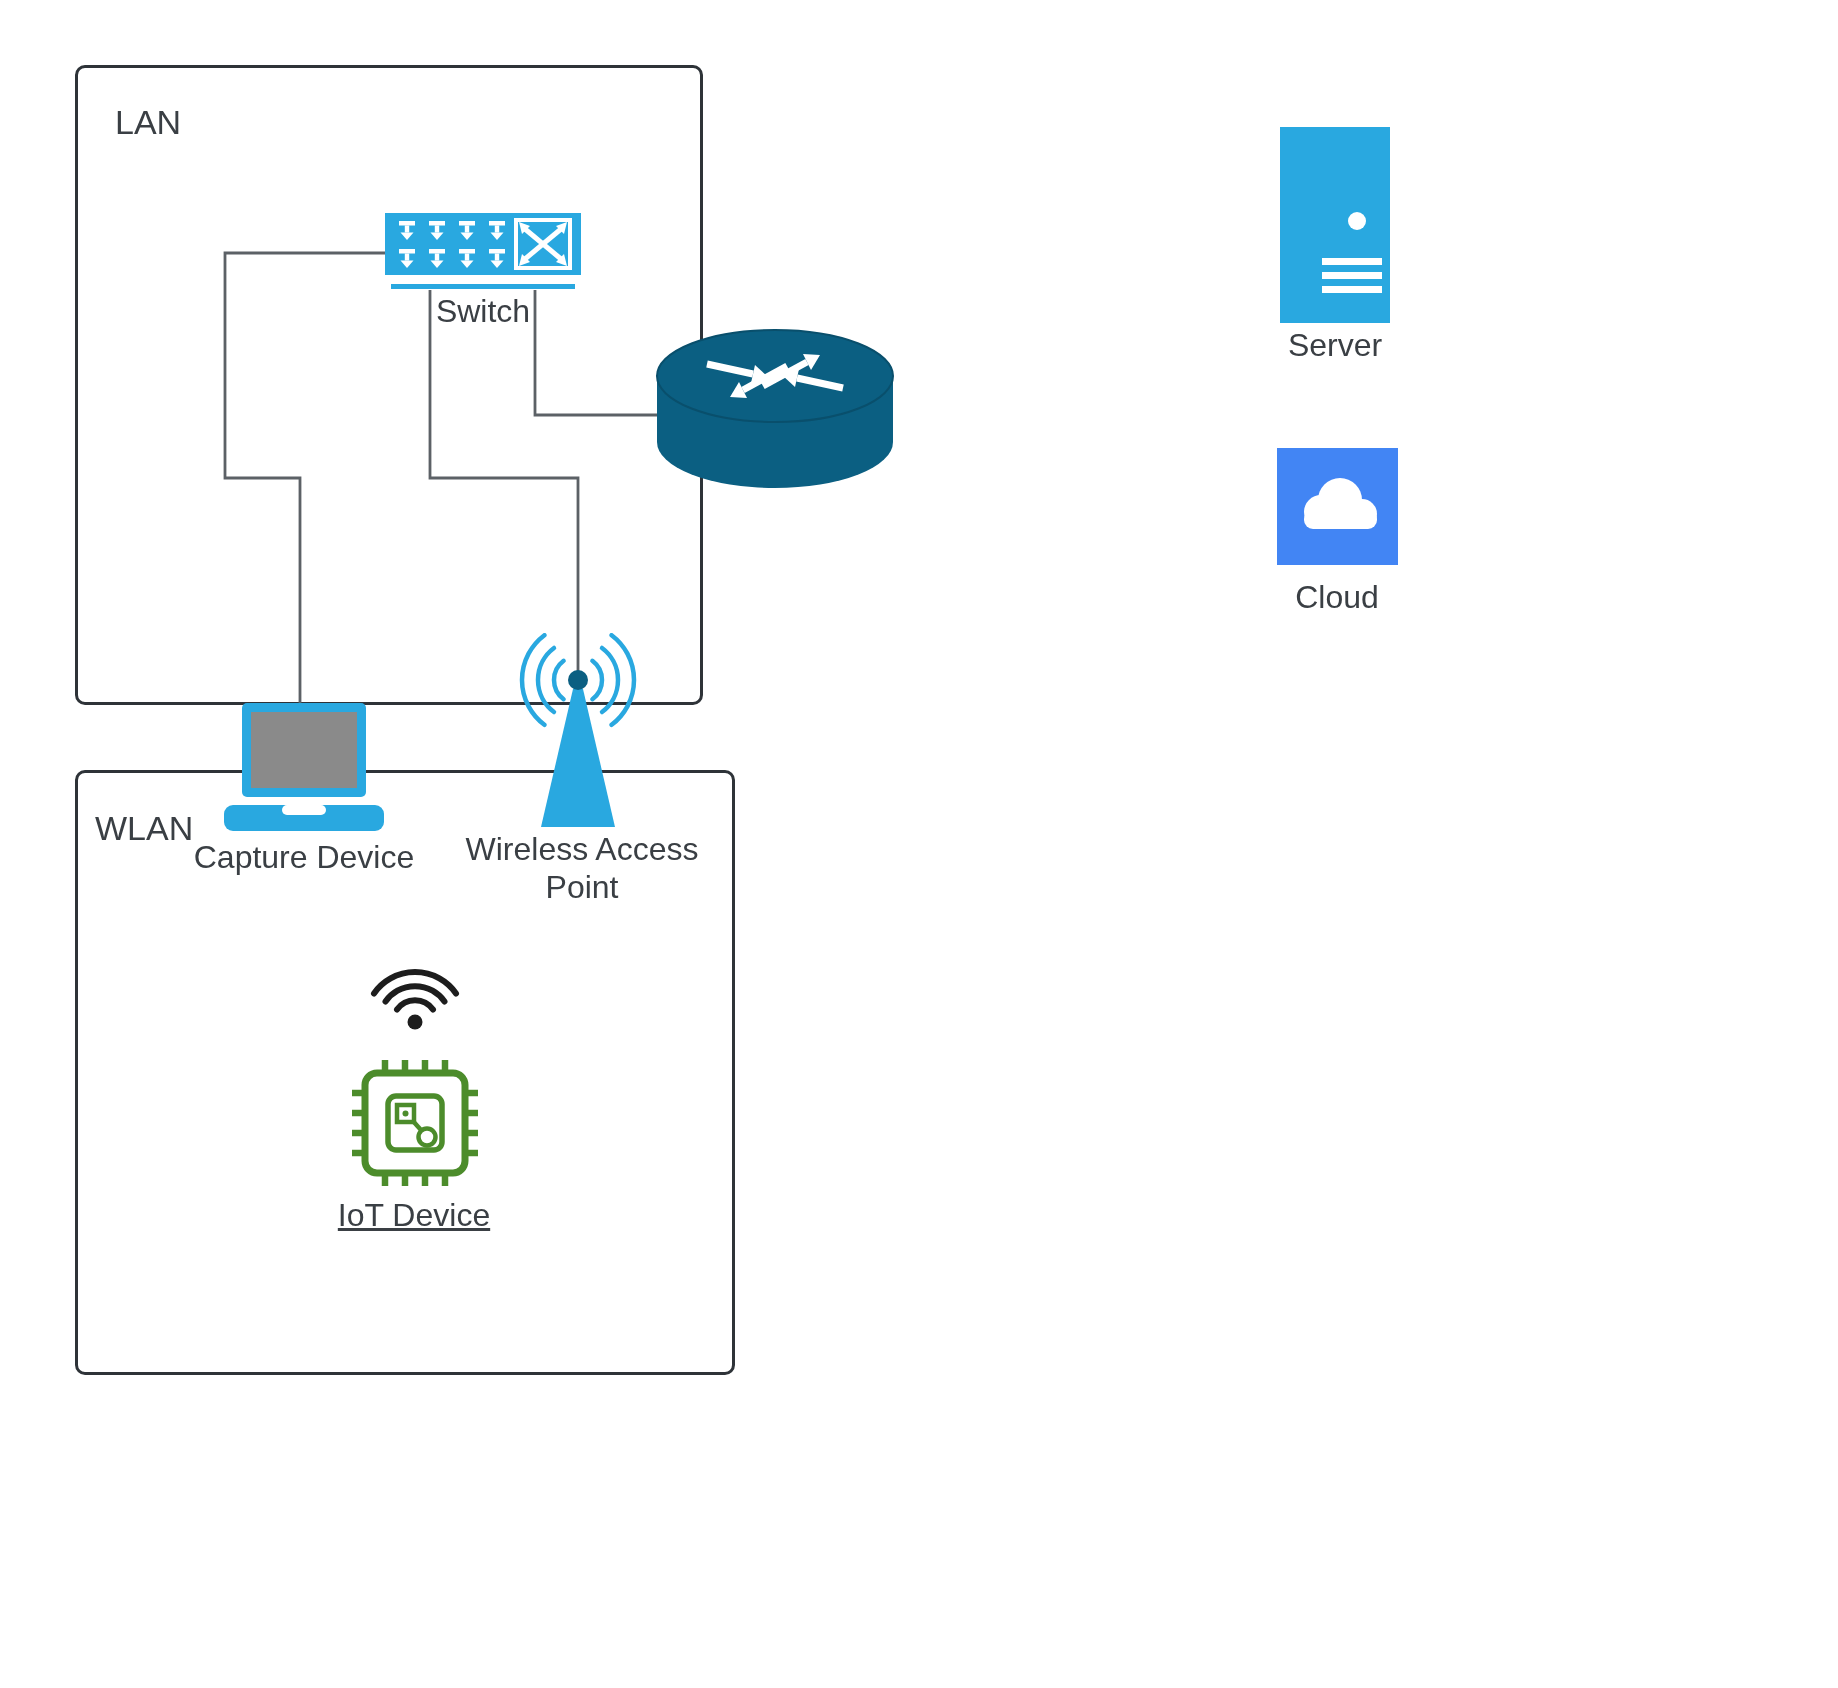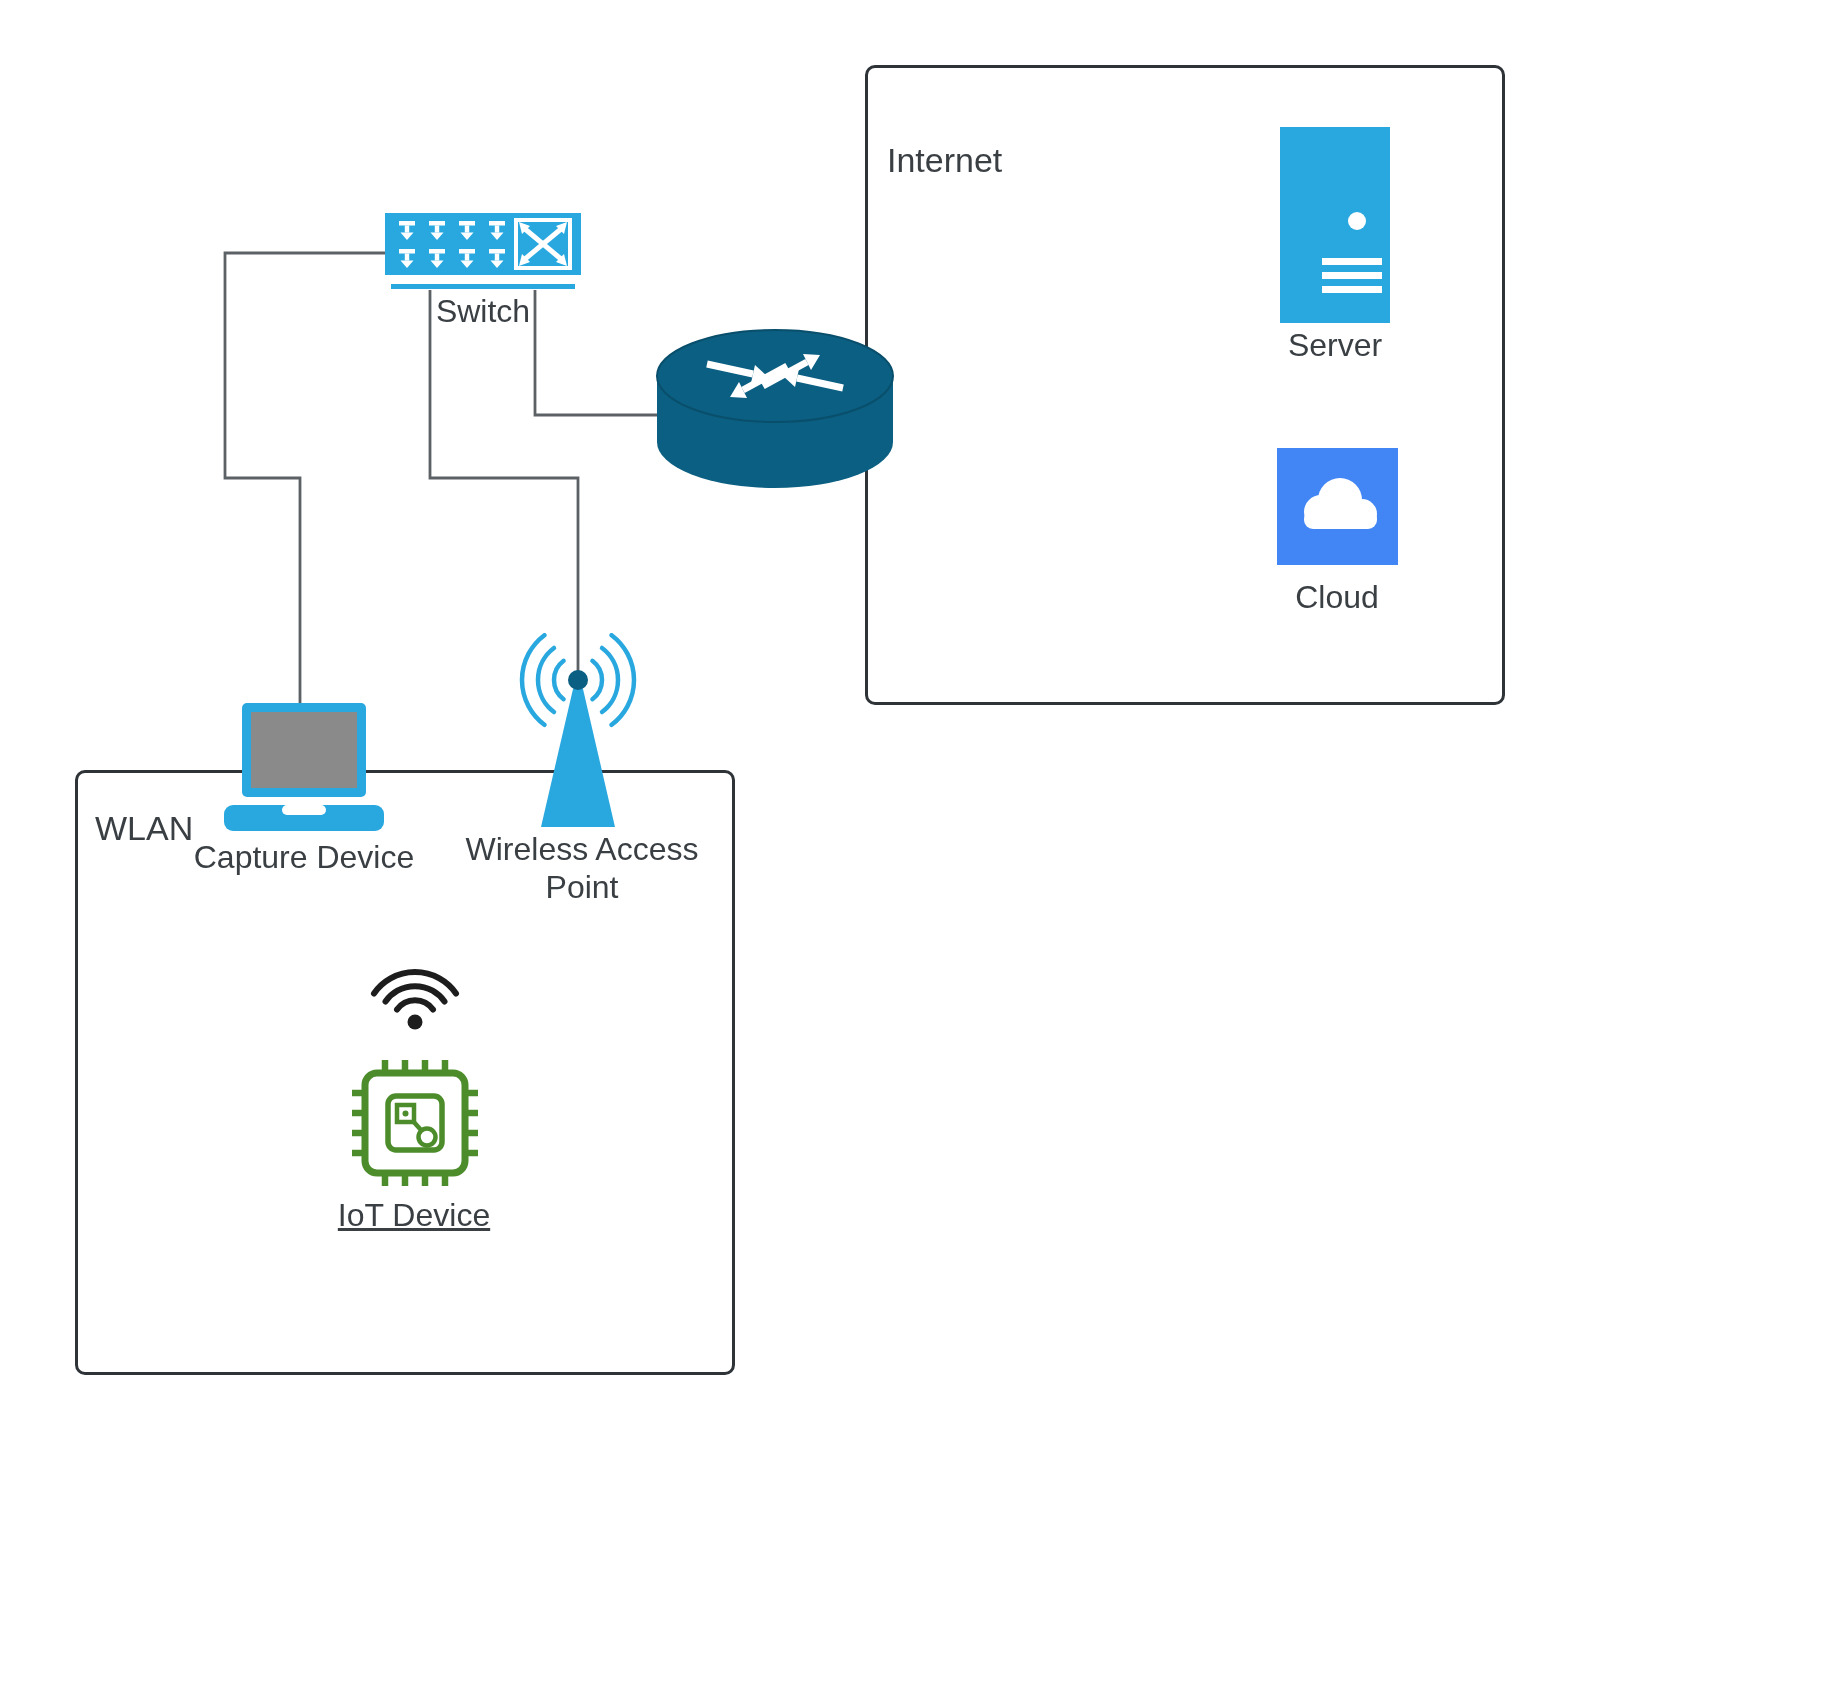--- a/index.html
+++ b/index.html
@@ -33,24 +33,24 @@
   }
   .icon { position: absolute; }
   .connectors { position: absolute; left: 0; top: 0; }
   svg { display: block; }
 </style>
 </head>
 <body>
 
 <div class="canvas">
 
-
-  <div class="zone" style="left:865px; top:65px; width:640px; height:640px;">
-    <div class="zone-label" style="left:19px; top:73px;">Internet</div>
-  </div>
+  <div class="zone" style="left:75px; top:65px; width:628px; height:640px;">
+    <div class="zone-label" style="left:37px; top:35px;">LAN</div>
+  </div>
+
 
   <div class="zone" style="left:75px; top:770px; width:660px; height:605px;text-decoration:underline;">
     <div class="zone-label" style="left:17px; top:36px;">WLAN</div>
   </div>
 
   <svg class="connectors" width="1838" height="1688" viewBox="0 0 1838 1688">
     <g fill="none" stroke="#5C6166" stroke-width="2.8">
       <polyline points="390,253 225,253 225,478 300,478 300,706"></polyline>
       <polyline points="430,290 430,478 578,478 578,678"></polyline>
       <polyline points="535,290 535,415 665,415"></polyline>

